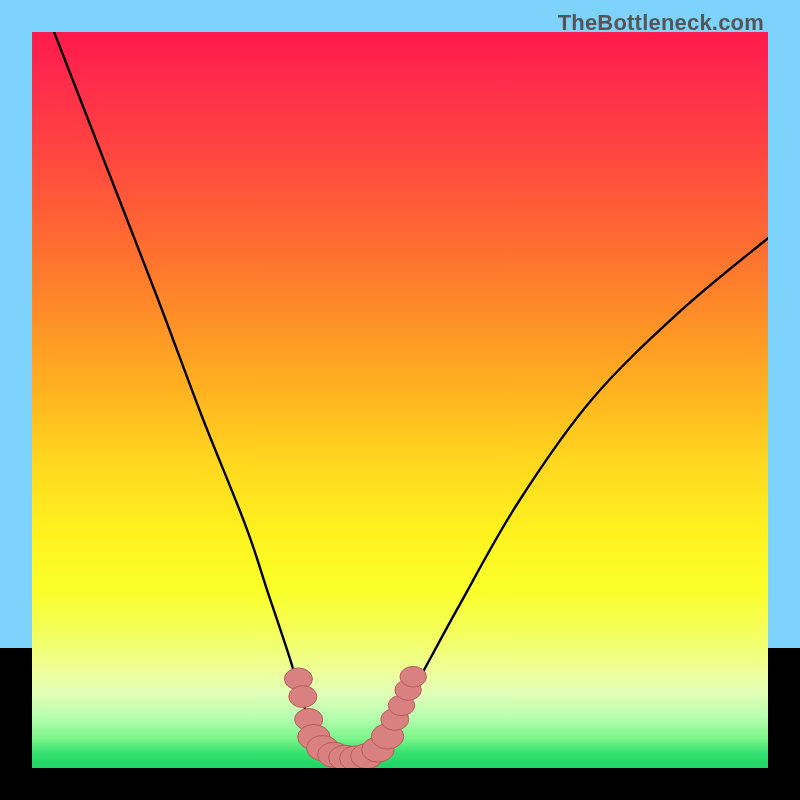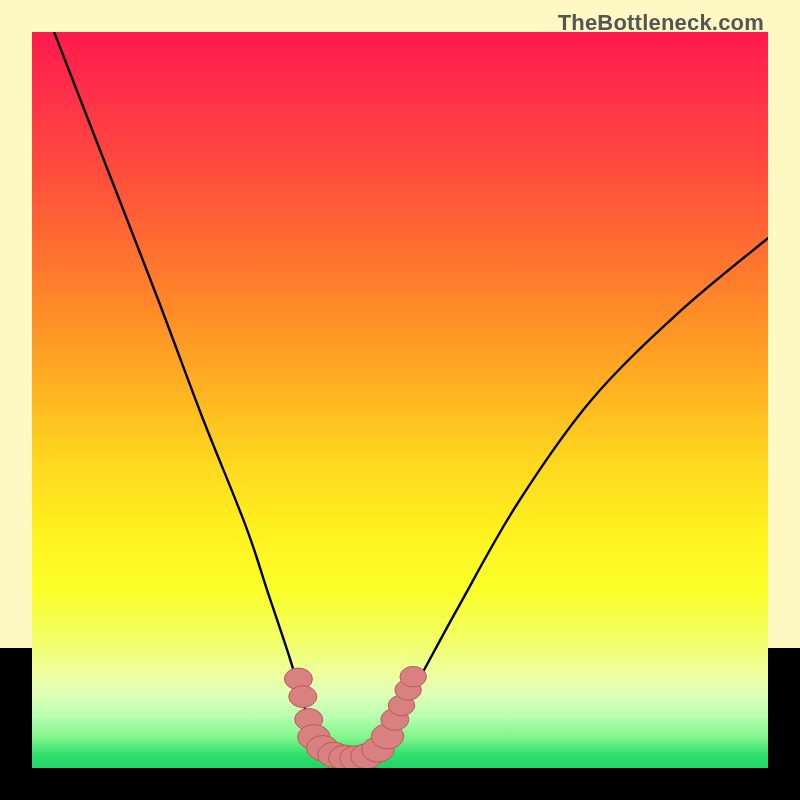--- a/index.html
+++ b/index.html
@@ -1,16 +1,16 @@
 <!DOCTYPE html>
 <html><head>
 <meta charset="utf-8">
 <style>
   html,body{margin:0;padding:0;width:800px;height:800px;background:#000;overflow:hidden;font-family:Arial,Helvetica,sans-serif}
-  .outer{position:relative;width:800px;height:648px;background:#fef9c3}
+  .outer{position:relative;width:800px;height:648px;background:#7dd3fc}
   .plot{position:absolute;left:32px;top:32px;width:736px;height:736px;
         background:linear-gradient(to bottom,
           #ff1a4d 0%,
           #ff2f4a 8%,
           #ff4a3e 18%,
           #ff6a32 28%,
           #ff8c28 38%,
           #ffb021 48%,
           #ffd61f 58%,
           #fff21f 68%,

